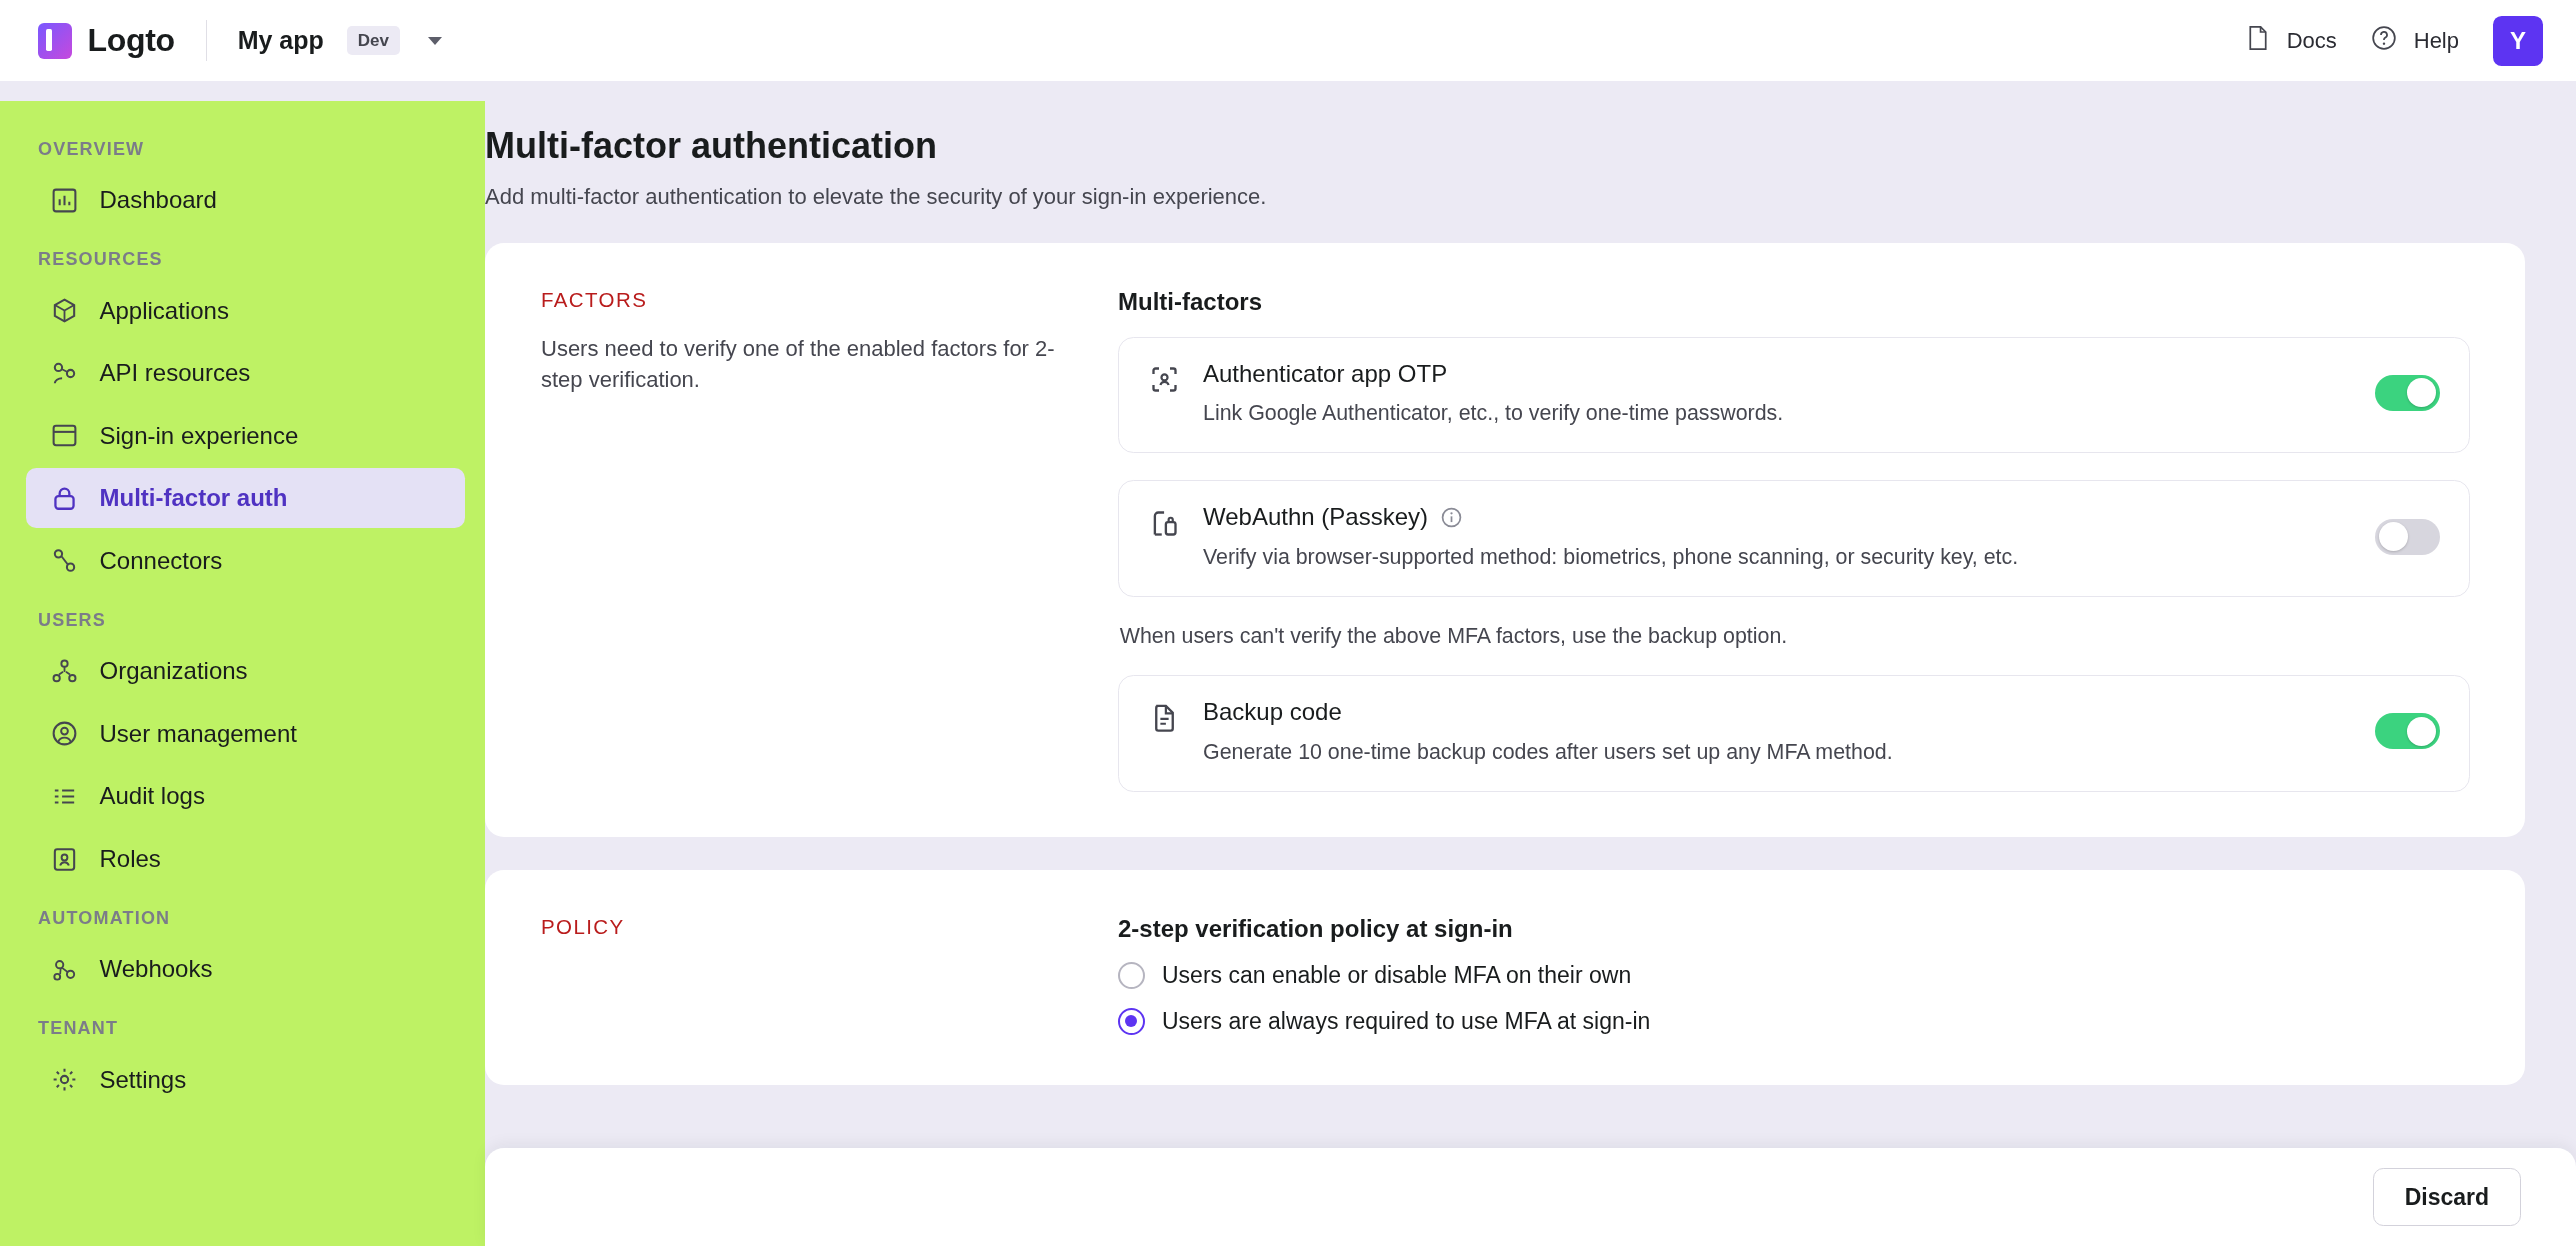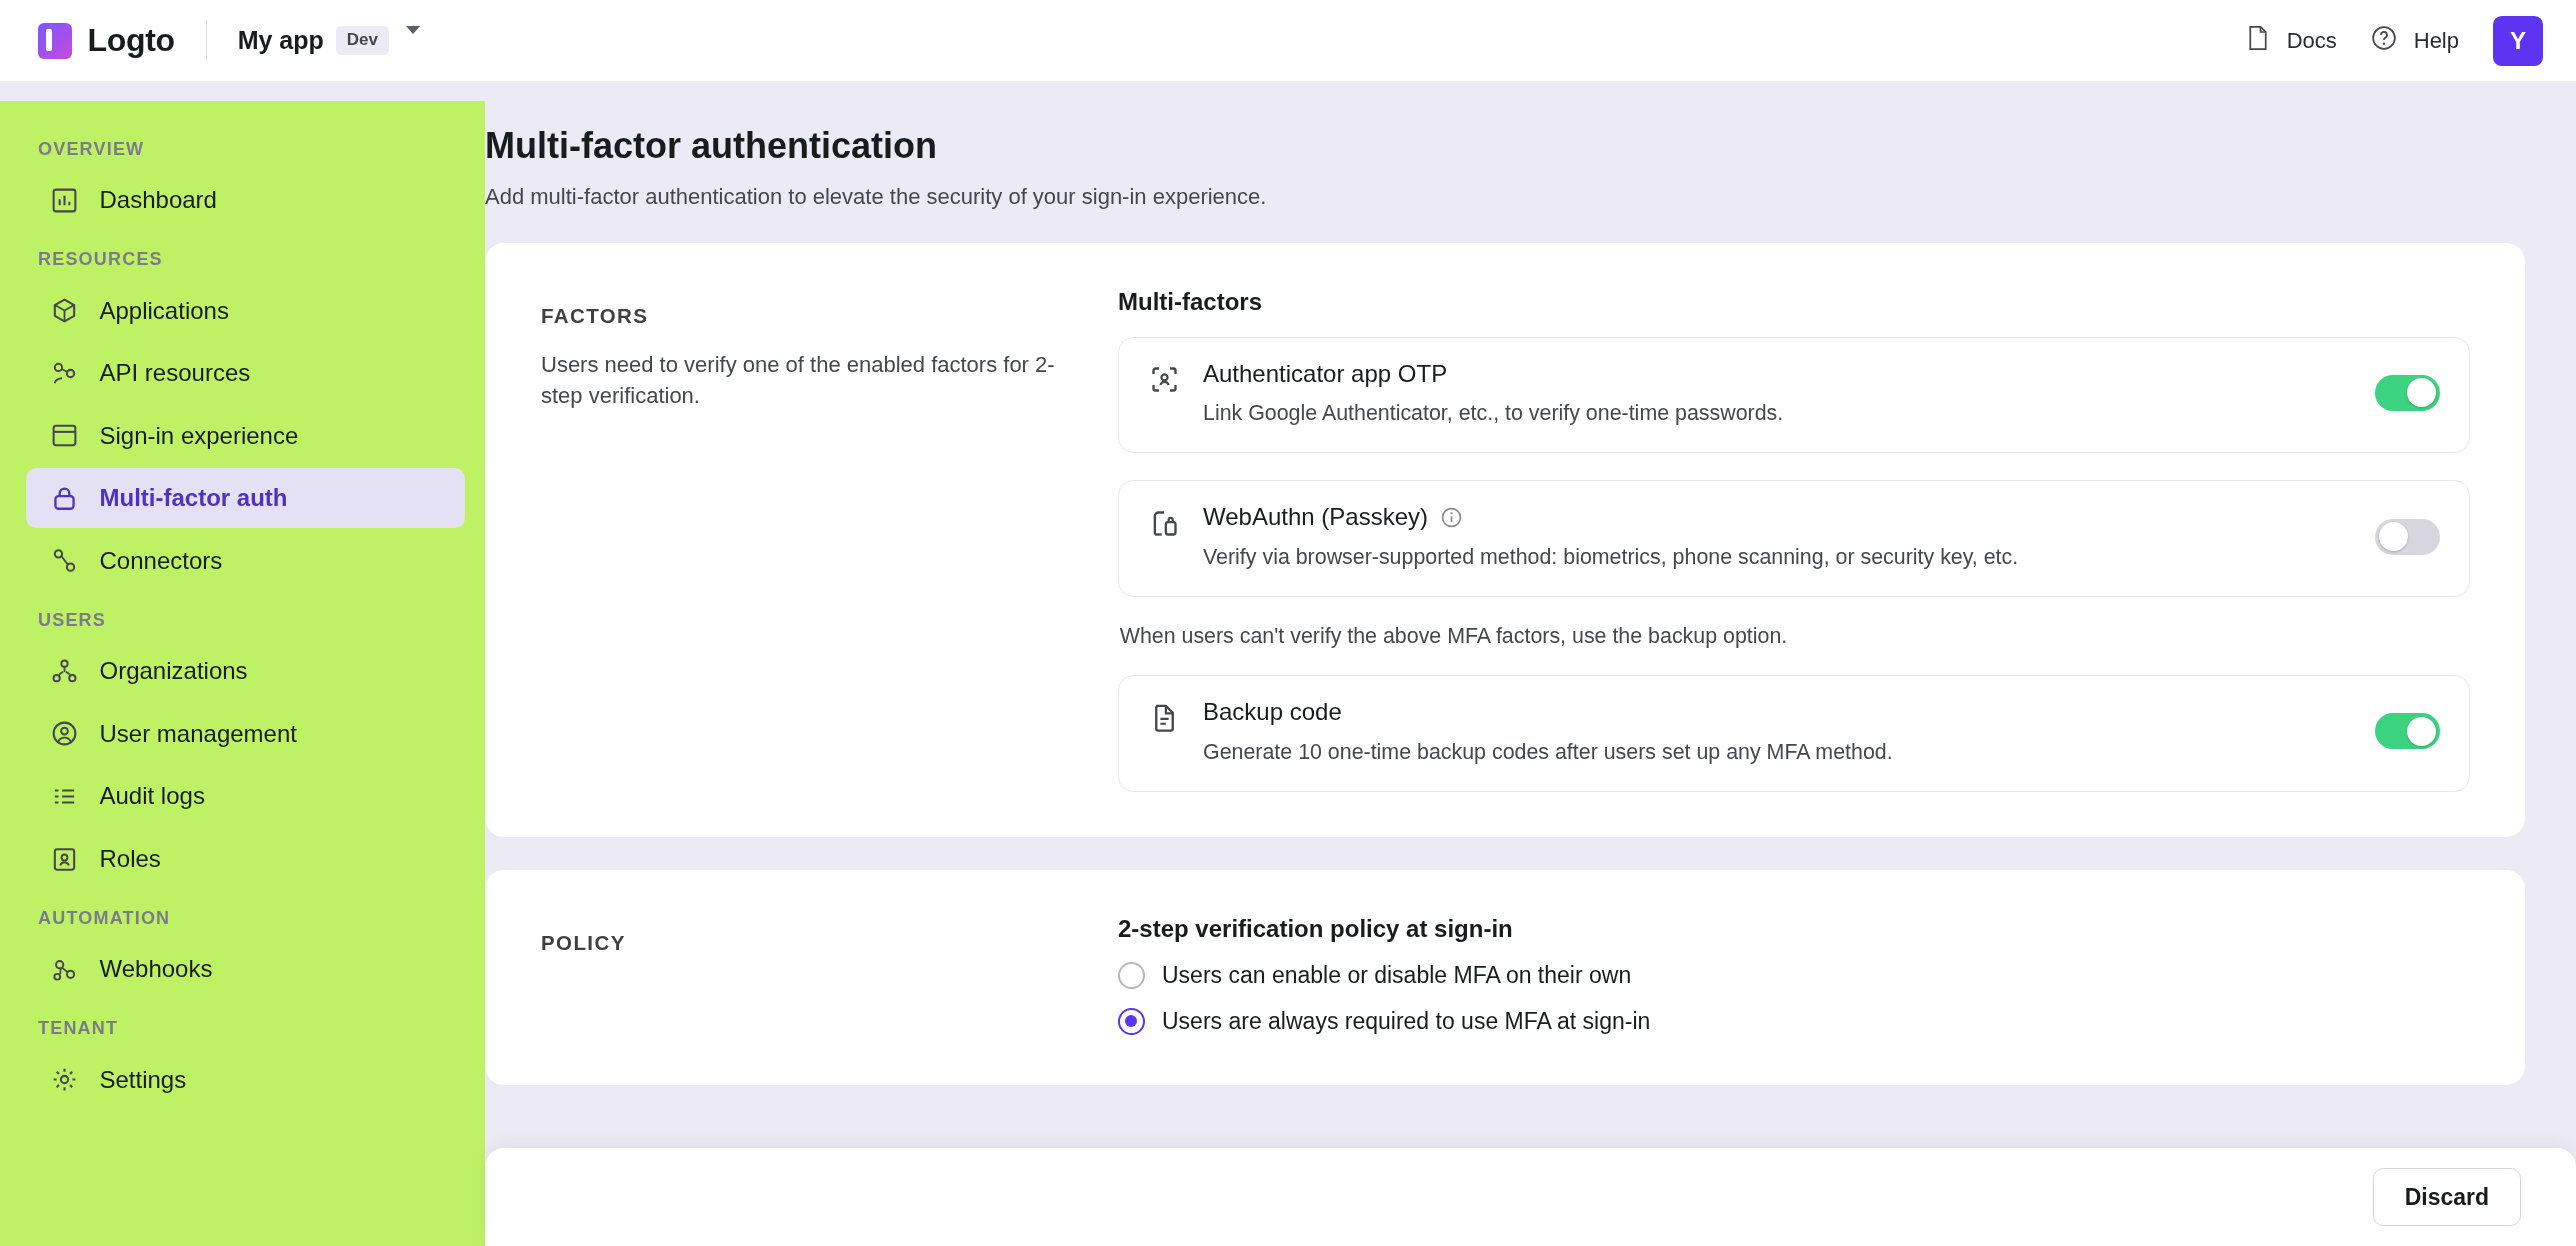--- a/index.html
+++ b/index.html
@@ -50,22 +50,22 @@
     letter-spacing: -0.3px;
     color: #191c1d;
   }
   .topbar-divider {
     width: 0.9px; height: 41px;
     background: #e0dfe6;
     margin: 0 31px;
   }
   .app-switch {
     display: flex;
-    align-items: flex-start;
-    gap: 12px;
+    align-items: center;
+    gap: 23px;
     cursor: pointer;
   }
   .app-name {
     font-size: 25px;
     font-weight: bold;
     color: #191c1d;
   }
   .env-badge {
     background: #eceaf4;
     color: #45464f;
@@ -176,24 +176,23 @@
     display: flex;
   }
   .card-left {
     width: 633px;
     flex: 0 0 633px;
     padding-left: 56px;
   }
   .card-kicker {
     font-size: 20.5px;
     letter-spacing: 1.4px;
-    font-weight: bold;
-    color: #404040;
+    font-weight: normal;
+    color: #b91c1c;
     text-transform: uppercase;
-    margin-top: 16px;
   }
   .card-desc {
     font-size: 22px;
     color: #45464f;
     margin-top: 20.5px;
     line-height: 1.42;
     max-width: 531px;
   }
   .card-right { flex: 1 1 auto; padding-right: 55px; }
   .section-label {

